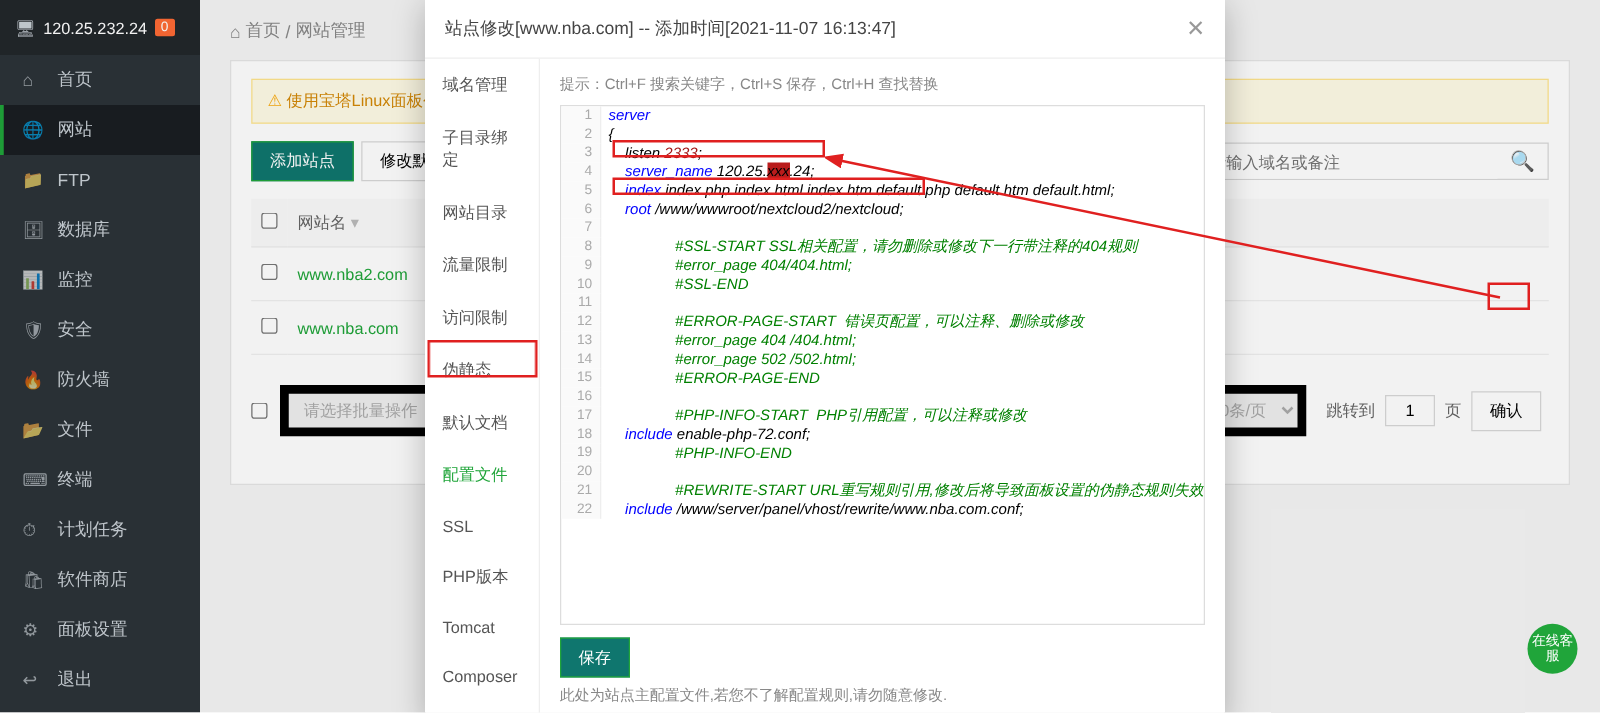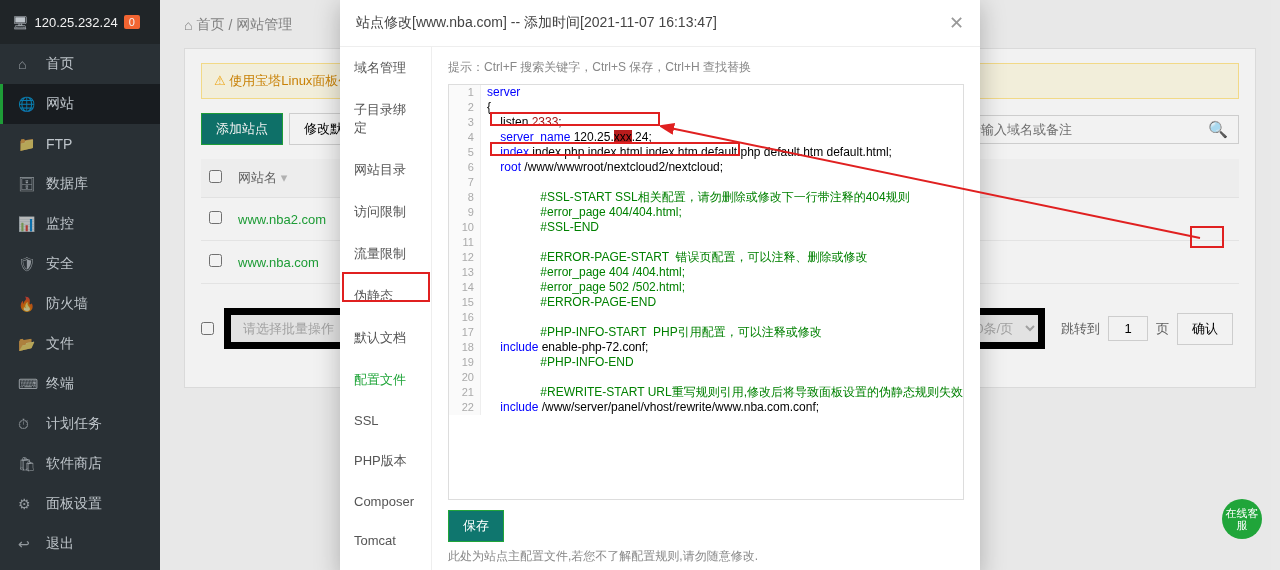--- a/index.html
+++ b/index.html
@@ -48,21 +48,21 @@
 .modal-close { margin-left: auto; cursor: pointer; color: #999; font-size: 18px; }
 .modal-body { display: flex; height: 530px; }
 .modal-tabs { width: 100px; border-right: 1px solid #eee; overflow-y: auto; }
 .modal-tab { padding: 12px 14px; font-size: 13px; color: #555; cursor: pointer; }
 .modal-tab.active { color: #20a53a; }
 .modal-content { flex: 1; padding: 12px 16px; display: flex; flex-direction: column; }
 .hint { font-size: 12px; color: #888; margin-bottom: 8px; }
 .editor-wrap { border: 1px solid #ddd; flex: 1; overflow: auto; font-family: Consolas, monospace; font-size: 12px; position: relative; }
 .editor-line { display: flex; }
 .gutter { width: 32px; text-align: right; padding-right: 6px; color: #aaa; background: #fafafa; border-right: 1px solid #eee; user-select: none; line-height: 15px; font-size: 11px; }
-.code { padding-left: 6px; white-space: pre; line-height: 15px; }
+.code { padding-left: 6px; white-space: pre; line-height: 15px; font-style: italic; }
 .kw { color: #0000ff; }
 .cmt { color: #008000; margin-left: 40px; }
 .num { color: #a31515; }
 .footer-row { display: flex; align-items: center; margin-top: 10px; gap: 10px; }
 .note { font-size: 12px; color: #888; margin-top: 6px; }
 
 
 .hl { position: absolute; border: 2px solid #e02020; pointer-events: none; z-index: 50; }
 .arrow-svg { position: absolute; pointer-events: none; z-index: 49; }
 
@@ -204,29 +204,29 @@
 <div class="modal">
   <div class="modal-title">
     <span>站点修改[www.nba.com] -- 添加时间[2021-11-07 16:13:47]</span>
     <span class="modal-close">✕</span>
   </div>
   <div class="modal-body">
     <div class="modal-tabs" id="modal-tabs">
         <div class="modal-tab">域名管理</div>
         <div class="modal-tab">子目录绑定</div>
         <div class="modal-tab">网站目录</div>
+        <div class="modal-tab">流量限制</div>
         <div class="modal-tab">访问限制</div>
-        <div class="modal-tab">流量限制</div>
         <div class="modal-tab">伪静态</div>
         <div class="modal-tab">默认文档</div>
         <div class="modal-tab active">配置文件</div>
         <div class="modal-tab">SSL</div>
         <div class="modal-tab">PHP版本</div>
+        <div class="modal-tab">Tomcat</div>
         <div class="modal-tab">Composer</div>
-        <div class="modal-tab">Tomcat</div>
         <div class="modal-tab">重定向</div>
       </div>
     <div class="modal-content">
       <div class="hint">提示：Ctrl+F 搜索关键字，Ctrl+S 保存，Ctrl+H 查找替换</div>
       <div class="editor-wrap" id="editor">
           <div class="editor-line">
             <div class="gutter">1</div>
             <div class="code"><span class="kw">server</span></div>
           </div>
           <div class="editor-line">

